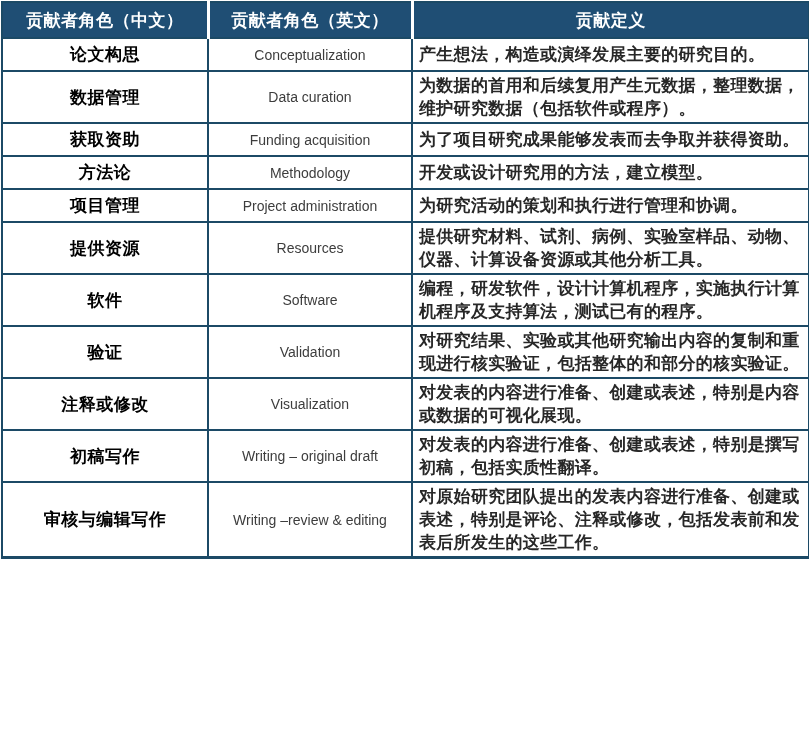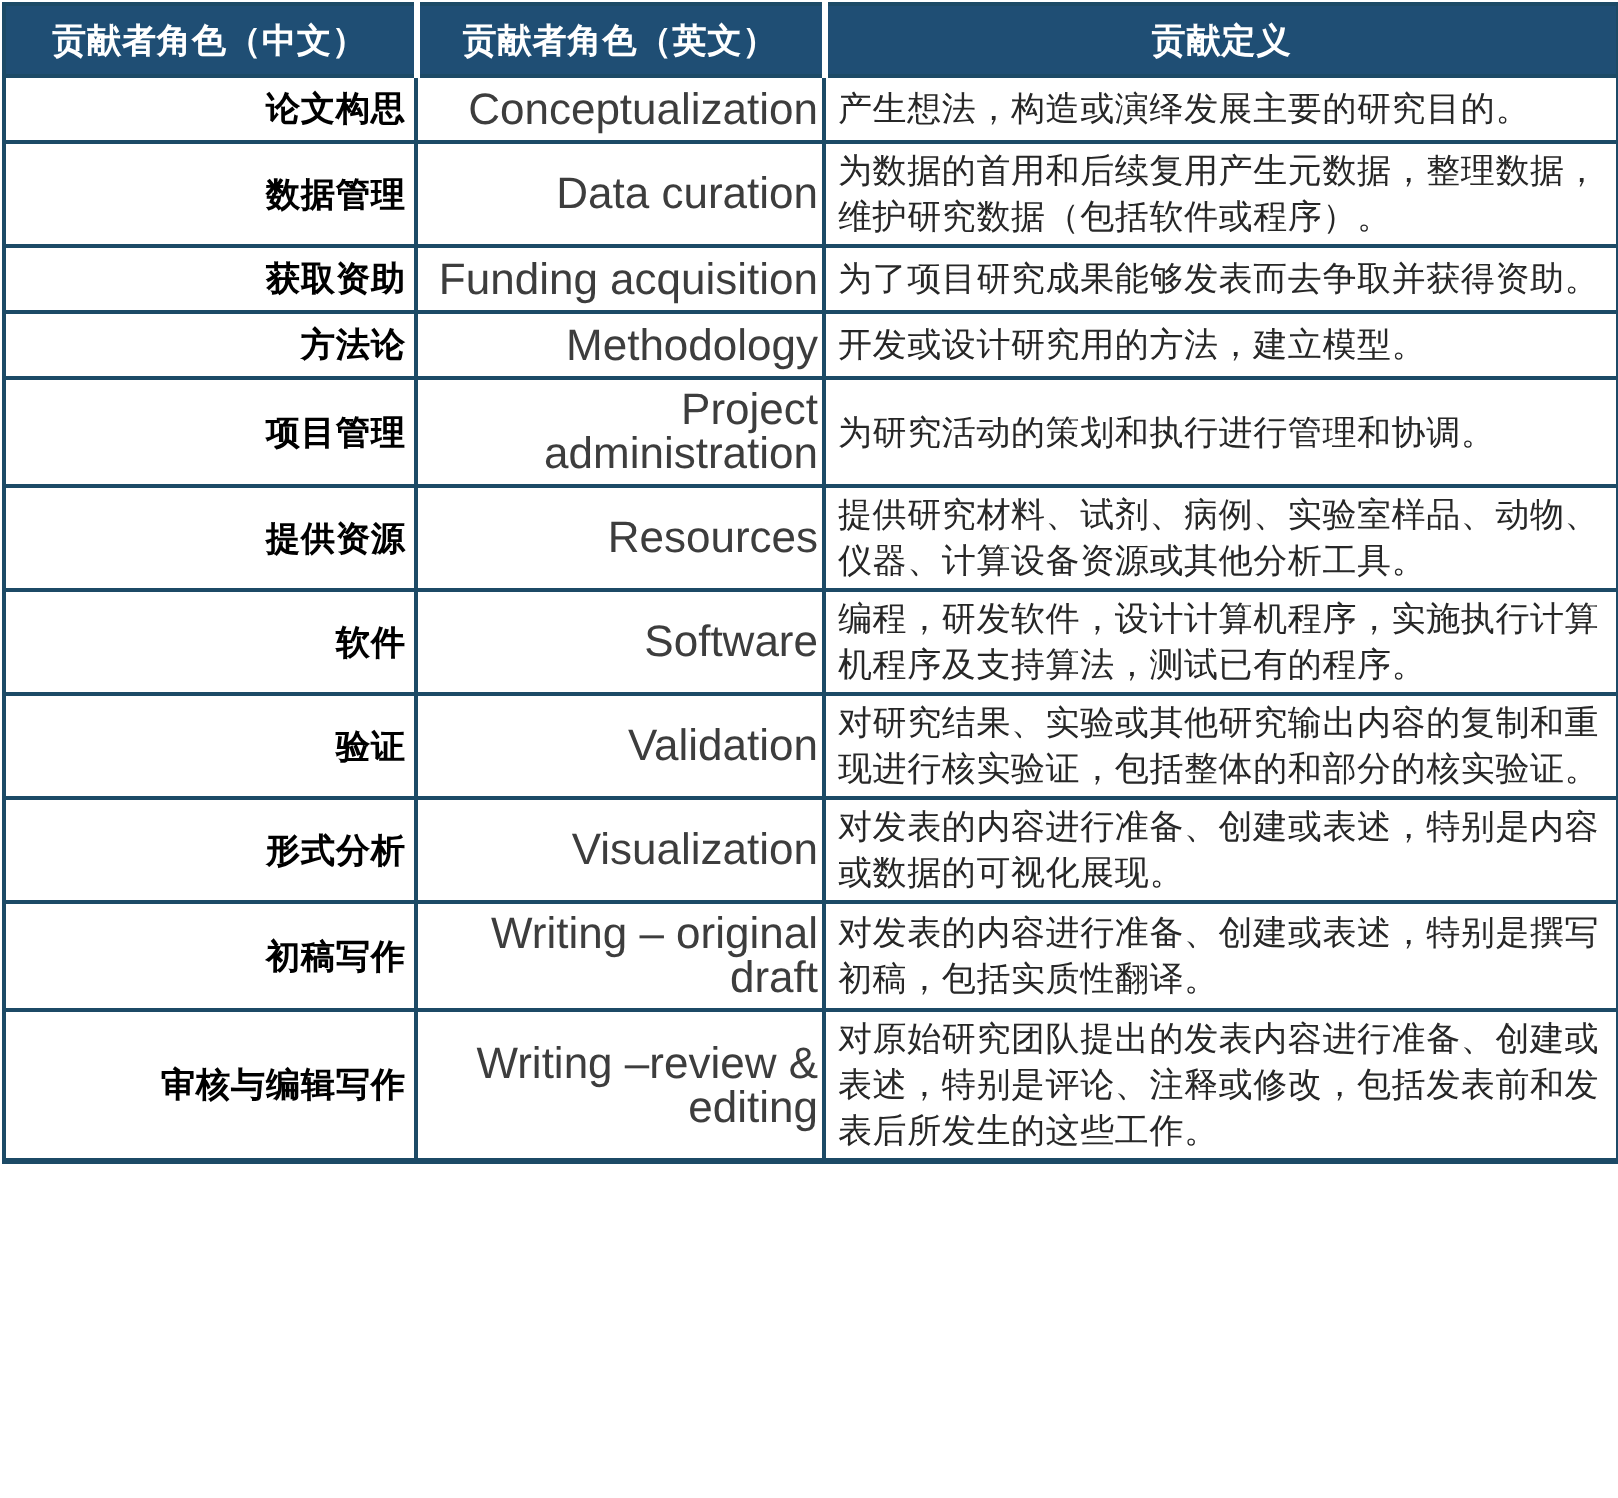--- a/index.html
+++ b/index.html
@@ -49,40 +49,41 @@
   }
   thead th + th {
     border-left: 3px solid #FFFFFF;
   }
   tbody td {
     border: 2px solid var(--border);
     vertical-align: middle;
   }
   td.zh {
     font-weight: bold;
-    text-align: right;
+    text-align: center;
     font-size: 17px;
     color: var(--zh-text);
     padding: 4px;
     letter-spacing: 0.5px;
   }
   td.en {
-    text-align: right;
-    font-size: 22px;
+    text-align: center;
+    font-size: 14px;
     color: var(--en-text);
     padding: 4px 2px;
     line-height: 22px;
   }
   td.def {
     text-align: left;
     font-size: 17px;
     color: var(--def-text);
     padding: 2px 4px 2px 6px;
     line-height: 23px;
     letter-spacing: 0.3px;
+    font-weight: bold;
   }
 </style>
 </head>
 <body>
 
 <div class="table-wrap">
   <table class="credit-table">
     <colgroup>
       <col class="c1">
         <col class="c2">
@@ -141,21 +142,21 @@
   </tr>
 
 
   <tr>
     <td class="zh">验证</td>
     <td class="en">Validation</td>
     <td class="def">对研究结果、实验或其他研究输出内容的复制和重现进行核实验证，包括整体的和部分的核实验证。</td>
   </tr>
 
   <tr>
-    <td class="zh">形式分析</td>
+    <td class="zh">注释或修改</td>
     <td class="en">Visualization</td>
     <td class="def">对发表的内容进行准备、创建或表述，特别是内容或数据的可视化展现。</td>
   </tr>
 
   <tr>
     <td class="zh">初稿写作</td>
     <td class="en">Writing – original draft</td>
     <td class="def">对发表的内容进行准备、创建或表述，特别是撰写初稿，包括实质性翻译。</td>
   </tr>
 

